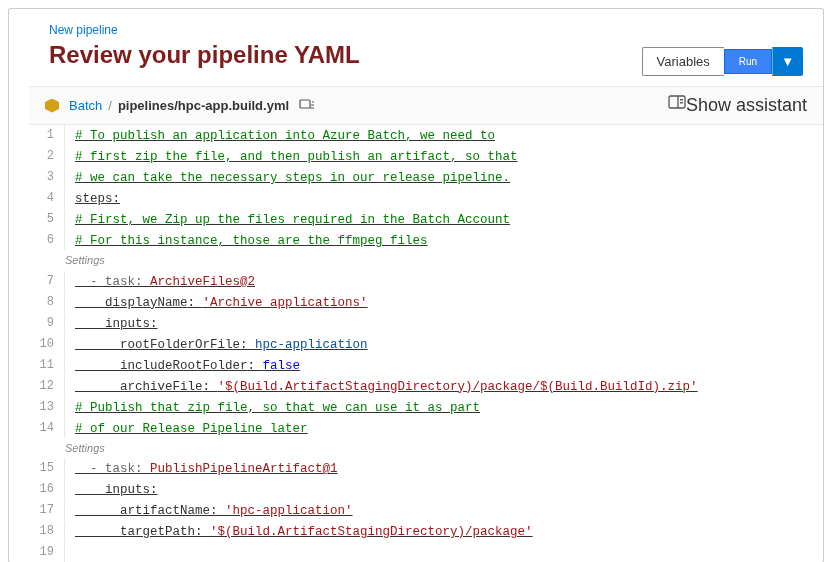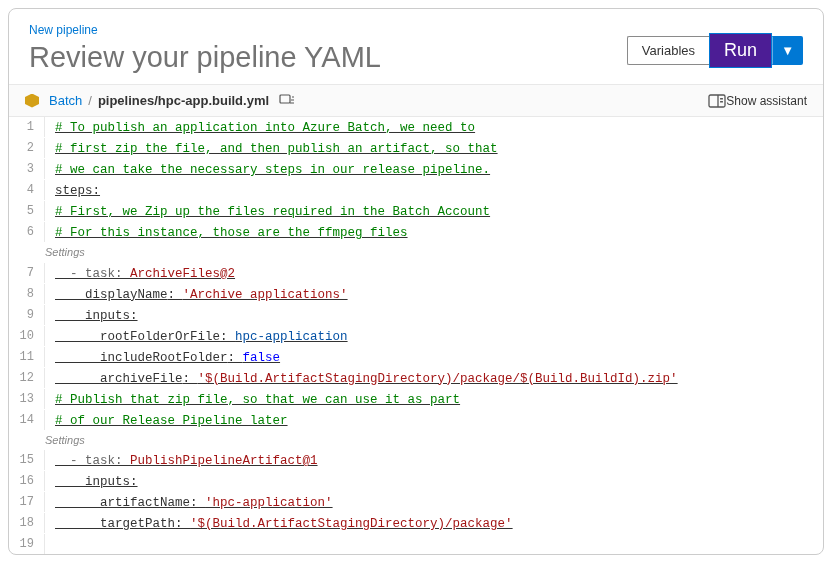--- a/index.html
+++ b/index.html
@@ -6,53 +6,54 @@
     body {
       font-family: -apple-system, BlinkMacSystemFont, 'Segoe UI', sans-serif;
       background: #fff;
       color: #333;
       width: 832px;
       min-height: 562px;
     }
     .outer {
       border: 1px solid #ccc;
       margin: 8px;
-      border-radius: 8px;
+      border-radius: 2px;
       overflow: hidden;
+      padding-left: 20px;
     }
     .header {
       padding: 14px 20px 10px 20px;
       border-bottom: 1px solid #e8e8e8;
     }
     .new-pipeline-label {
       font-size: 12px;
       color: #0078d4;
       margin-bottom: 4px;
     }
     .page-title {
-      font-size: 29px;
-      font-weight: 400;
-      color: #737373;
+      font-size: 24px;
+      font-weight: 700;
+      color: #7f1d1d;
     }
     .btn-variables {
       border: 1px solid #8a8a8a;
       background: #fff;
       color: #333;
       padding: 6px 14px;
       font-size: 13px;
       cursor: pointer;
       border-radius: 2px 0 0 2px;
       border-right: none;
     }
     .btn-run {
-      background: #4c1d95;
+      background: #3b82f6;
       color: #fff;
       border: 1px solid #0078d4;
       padding: 6px 14px;
-      font-size: 18px;
+      font-size: 10px;
       cursor: pointer;
       border-radius: 0;
     }
     .btn-run-caret {
       background: #0078d4;
       color: #fff;
       border: 1px solid #0078d4;
       border-left: 1px solid rgba(255,255,255,0.4);
       padding: 6px 8px;
       font-size: 13px;
@@ -97,21 +98,21 @@
       display: inline-flex;
       align-items: center;
       margin-left: 4px;
       cursor: pointer;
       color: #555;
       font-size: 14px;
     }
     .show-assistant {
       display: flex;
       align-items: flex-start;
-      font-size: 12px;
+      font-size: 18px;
       color: #333;
       cursor: pointer;
     }
     .code-area {
       font-family: 'Consolas', 'Courier New', monospace;
       font-size: 12.5px;
       line-height: 1.6;
       padding: 0;
       overflow: auto;
     }
@@ -147,21 +148,21 @@
     }
     .header-top {
       display: flex;
       justify-content: space-between;
       align-items: flex-start;
     }
     .title-section {}
     .btn-group {
       display: flex;
       align-items: center;
-      margin-top: 10px;
+      margin-top: 24px;
     }
   </style>
 </head>
 <body>
 
 <div class="outer">
 
   <div class="header">
     <div class="header-top">
       <div class="title-section">

